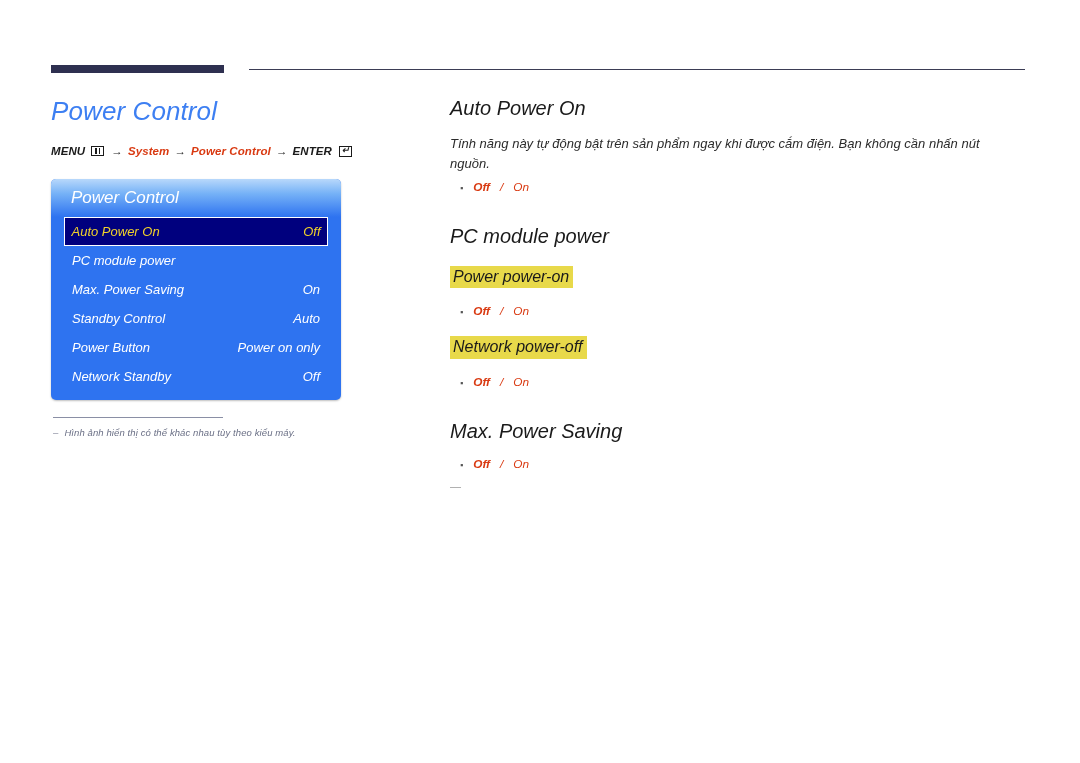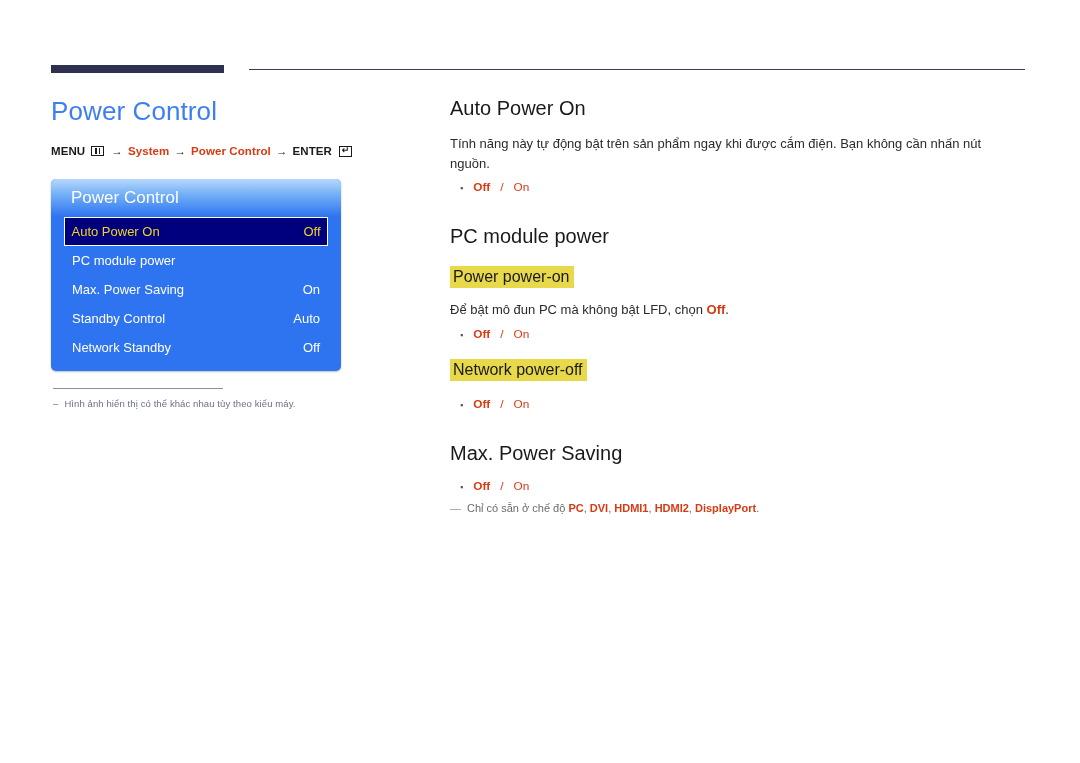--- a/index.html
+++ b/index.html
@@ -2,21 +2,21 @@
 <html><head>
 <meta charset="utf-8">
 <style>
   html, body {
     margin: 0; padding: 0;
     width: 1080px; height: 763px;
     background: #ffffff;
     font-family: "Liberation Sans", sans-serif;
     -webkit-font-smoothing: antialiased;
   }
-  .page { position: relative; width: 1080px; height: 577px; overflow: hidden; }
+  .page { position: relative; width: 1080px; height: 577px; overflow: hidden; font-style: italic; }
 
   
   .rule-thick {
     position: absolute; left: 51px; top: 65px;
     width: 173px; height: 8px; background: #2e3050;
   }
   .rule-thin {
     position: absolute; left: 249px; top: 69px;
     width: 776px; height: 1px; background: #3b3d55;
   }
@@ -156,20 +156,24 @@
         <div class="osd-row">
           <span>Max. Power Saving</span>
           <span class="val">On</span>
         </div>
 
         <div class="osd-row">
           <span>Standby Control</span>
           <span class="val">Auto</span>
         </div>
 
+        <div class="osd-row">
+          <span>Power Button</span>
+          <span class="val">Power on only</span>
+        </div>
 
         <div class="osd-row">
           <span>Network Standby</span>
           <span class="val">Off</span>
         </div>
 
       </div>
     </div>
 
     <div class="footnote-rule"></div>
@@ -190,21 +194,20 @@
       <span class="sep">/</span>
       <span class="on">On</span>
     </div>
 
     <h2 class="sec-h spaced">PC module power</h2>
 
     <div style="margin-top:18px;">
       <div class="blk-hl">
         <h3 class="sec-h highlight">Power power-on</h3>
       </div>
-      <p class="body-t"><span>Để bật mô đun PC mà không bật LFD, chọn </span><span class="red">Off</span><span>.</span></p>
       <div class="bullet">
         <span class="dot">▪</span>
         <span>Off</span>
         <span class="sep">/</span>
         <span class="on">On</span>
       </div>
     </div>
 
     <div style="margin-top:18px;">
       <div class="blk-hl">
@@ -220,17 +223,16 @@
 
     <h2 class="sec-h spaced">Max. Power Saving</h2>
     <div class="bullet">
       <span class="dot">▪</span>
       <span>Off</span>
       <span class="sep">/</span>
       <span class="on">On</span>
     </div>
     <div class="note">
       <span class="dash">—</span>
-      <span><span>Chỉ có sẵn ở chế độ </span><span class="red">PC</span>, <span class="red">DVI</span>, <span class="red">HDMI1</span>, <span class="red">HDMI2</span>, <span class="red">DisplayPort</span><span>.</span></span>
     </div>
 
   </div>
 </div>
 
 </body></html>

